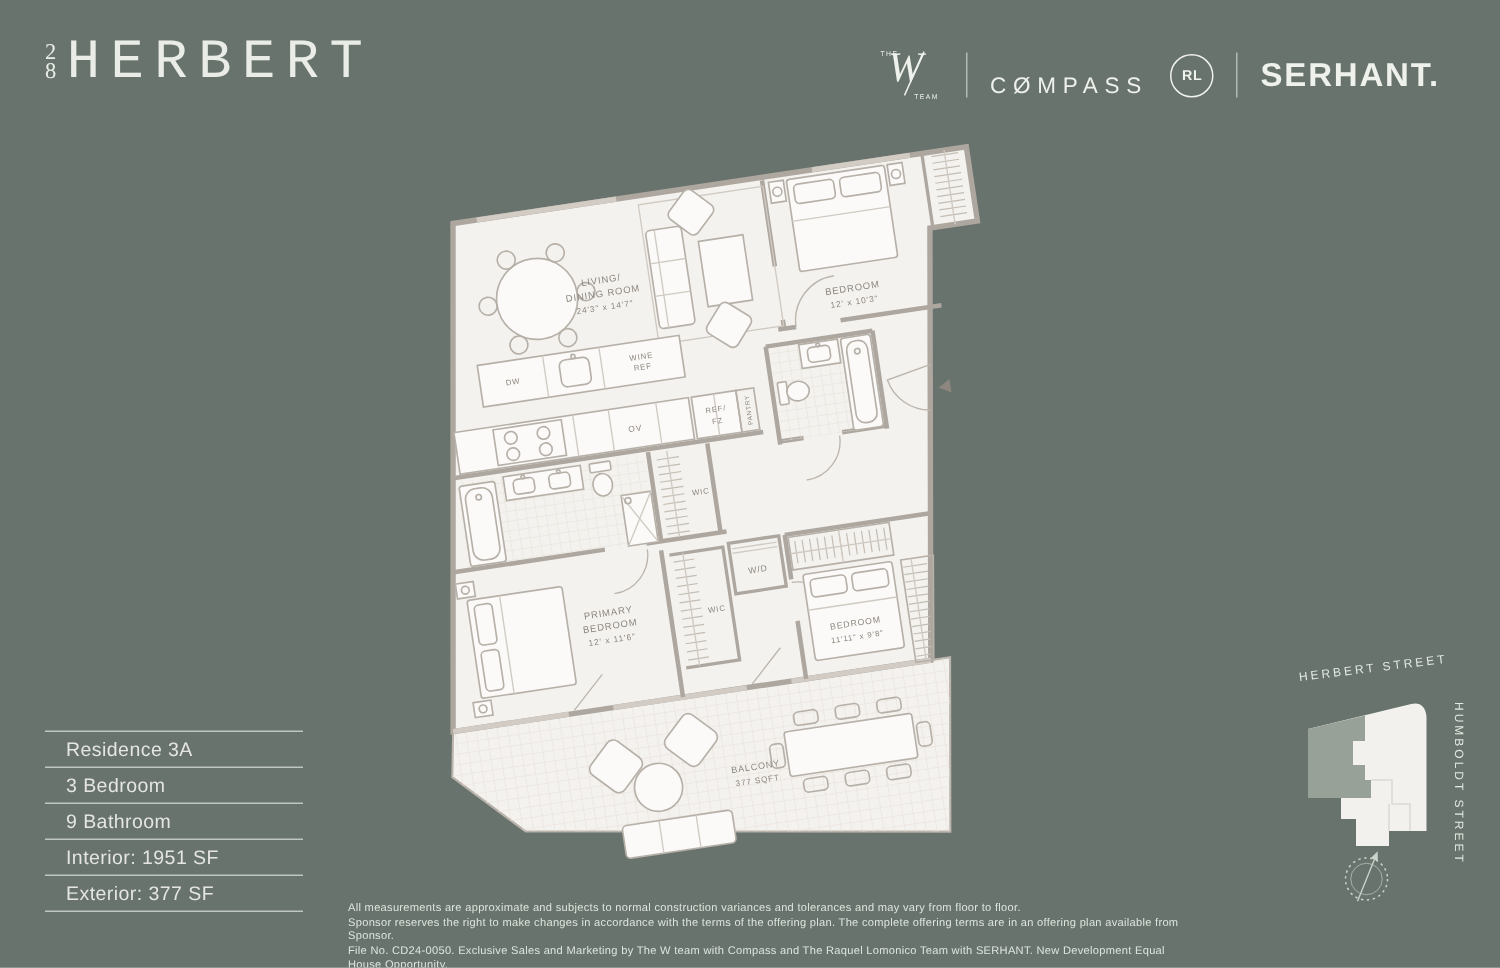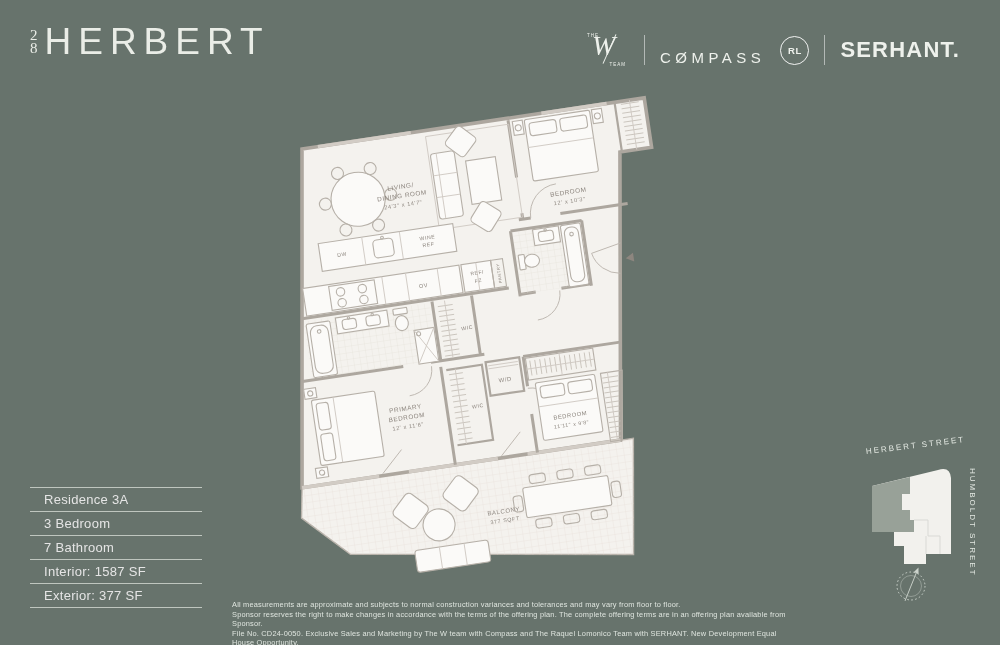--- a/index.html
+++ b/index.html
@@ -2,21 +2,21 @@
 <html><head>
 <meta charset="utf-8">
 <style>
   html,body{margin:0;padding:0;}
   #page{position:relative;width:1000px;height:645px;background:#67736c;overflow:hidden;
         font-family:"Liberation Sans",sans-serif;}
   
   #brand{position:absolute;left:30px;top:22px;display:flex;align-items:flex-start;color:#eaede7;}
   #brand .digits{display:flex;flex-direction:column;margin-top:7px;margin-right:7px;
         font-family:"Liberation Serif",serif;font-size:15px;line-height:13px;text-align:center;}
-  #brand .name{font-family:Liberation Sans, sans-serif;font-size:37px;line-height:40px;
+  #brand .name{font-family:Liberation Mono, monospace;font-size:37px;line-height:40px;
         letter-spacing:7px;font-weight:400;}
   #partners{position:absolute;right:40px;top:30px;display:flex;align-items:center;gap:15px;color:#eef1ec;}
   .wmark{position:relative;width:44px;height:40px;}
   .wmark .the{position:absolute;left:2px;top:3px;font-size:4.5px;letter-spacing:1px;}
   .wmark .w{position:absolute;left:7px;top:0px;font-family:"Liberation Serif",serif;
         font-style:italic;font-size:28px;font-weight:400;}
   .wmark .team{position:absolute;right:3px;bottom:3px;font-size:4.5px;letter-spacing:1px;}
   .wmark .slash{position:absolute;left:24px;top:3px;width:1px;height:32px;background:#eef1ec;
         transform:rotate(24deg);}
   .vdiv{width:1px;height:30px;background:rgba(255,255,255,.5);}
@@ -280,22 +280,22 @@
         <rect class="furno" x="256" y="375" width="9" height="16" rx="3"></rect>
         <text class="ptxt" x="146" y="390" font-size="6">BALCONY</text>
         <text class="ptxt" x="146" y="399" font-size="5.4">377 SQFT</text>
       </g>
     </g>
   </svg>
 
   <div id="info">
     <div class="row">Residence 3A</div>
     <div class="row">3 Bedroom</div>
-    <div class="row">7 Bathroom</div>
-    <div class="row">Interior: 1587 SF</div>
+    <div class="row">9 Bathroom</div>
+    <div class="row">Interior: 1951 SF</div>
     <div class="row">Exterior: 377 SF</div>
   </div>
 
   <span id="street-top">HERBERT STREET</span>
   <span id="street-side">HUMBOLDT STREET</span>
   <svg style="position:absolute;left:864px;top:456px;" width="104" height="110" viewBox="0 0 104 110">
     <path d="M8 30 L74 14 Q86 10 87 22 L87 98 L62 98 L62 108 L40 108 L40 90 L30 90 L30 76 L8 76 Z" fill="#f2f1ed"></path>
     <path d="M8 30 L46 21 L46 38 L38 38 L38 54 L46 54 L46 64 L50 64 L50 76 L8 76 Z" fill="#98a198"></path>
     <path d="M50 64 H64 V80 H76 V98 M62 80 V98" fill="none" stroke="#d9d9d5" stroke-width="1"></path>
   </svg>

